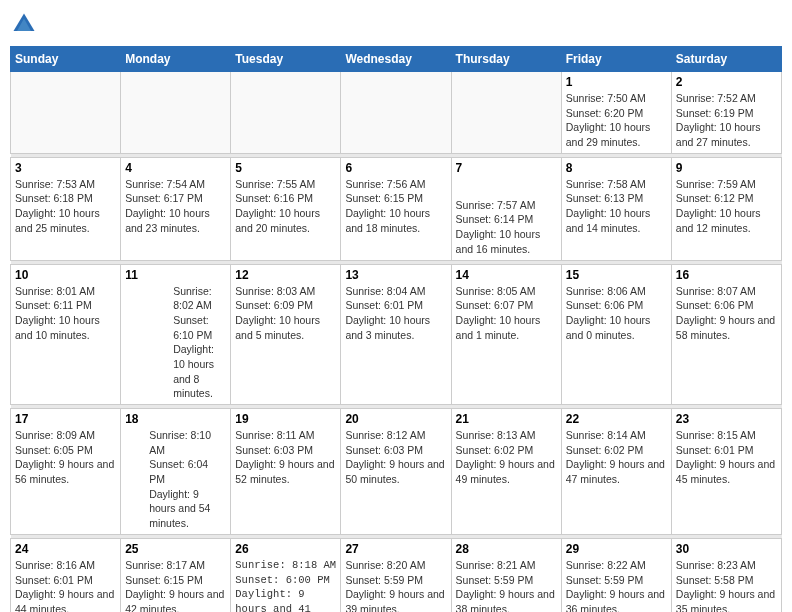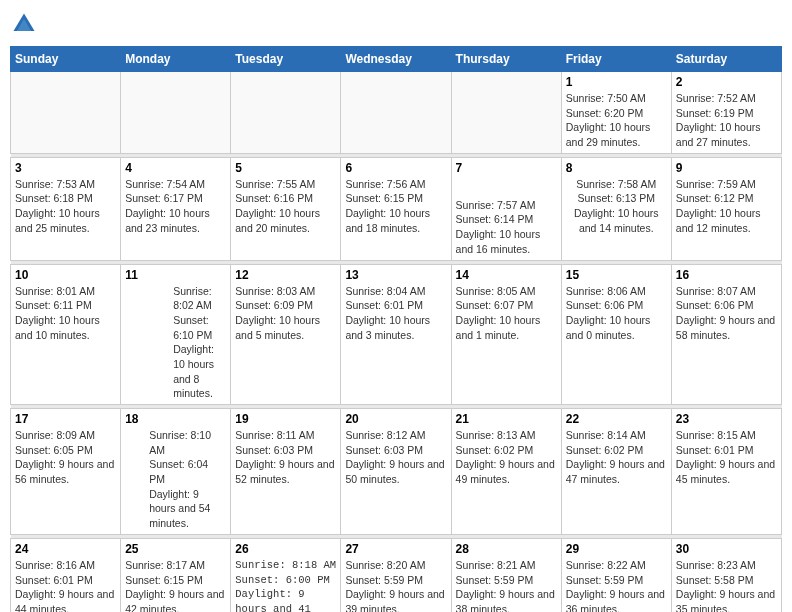--- a/index.html
+++ b/index.html
@@ -173,21 +173,21 @@
 Daylight: 10 hours and 18 minutes.</div>
         </td>
         <td>
           <span class="day-number">7</span>
           <div class="day-info" style="white-space: pre-line; margin-top: 23px;">Sunrise: 7:57 AM
 Sunset: 6:14 PM
 Daylight: 10 hours and 16 minutes.</div>
         </td>
         <td>
           <span class="day-number">8</span>
-          <div class="day-info" style="white-space: pre-line; text-align: center;">Sunrise: 7:58 AM
+          <div class="day-info" style="white-space: pre-line;">Sunrise: 7:58 AM
 Sunset: 6:13 PM
 Daylight: 10 hours and 14 minutes.</div>
         </td>
         <td>
           <span class="day-number">9</span>
           <div class="day-info" style="white-space: pre-line;">Sunrise: 7:59 AM
 Sunset: 6:12 PM
 Daylight: 10 hours and 12 minutes.</div>
         </td>
       </tr>

